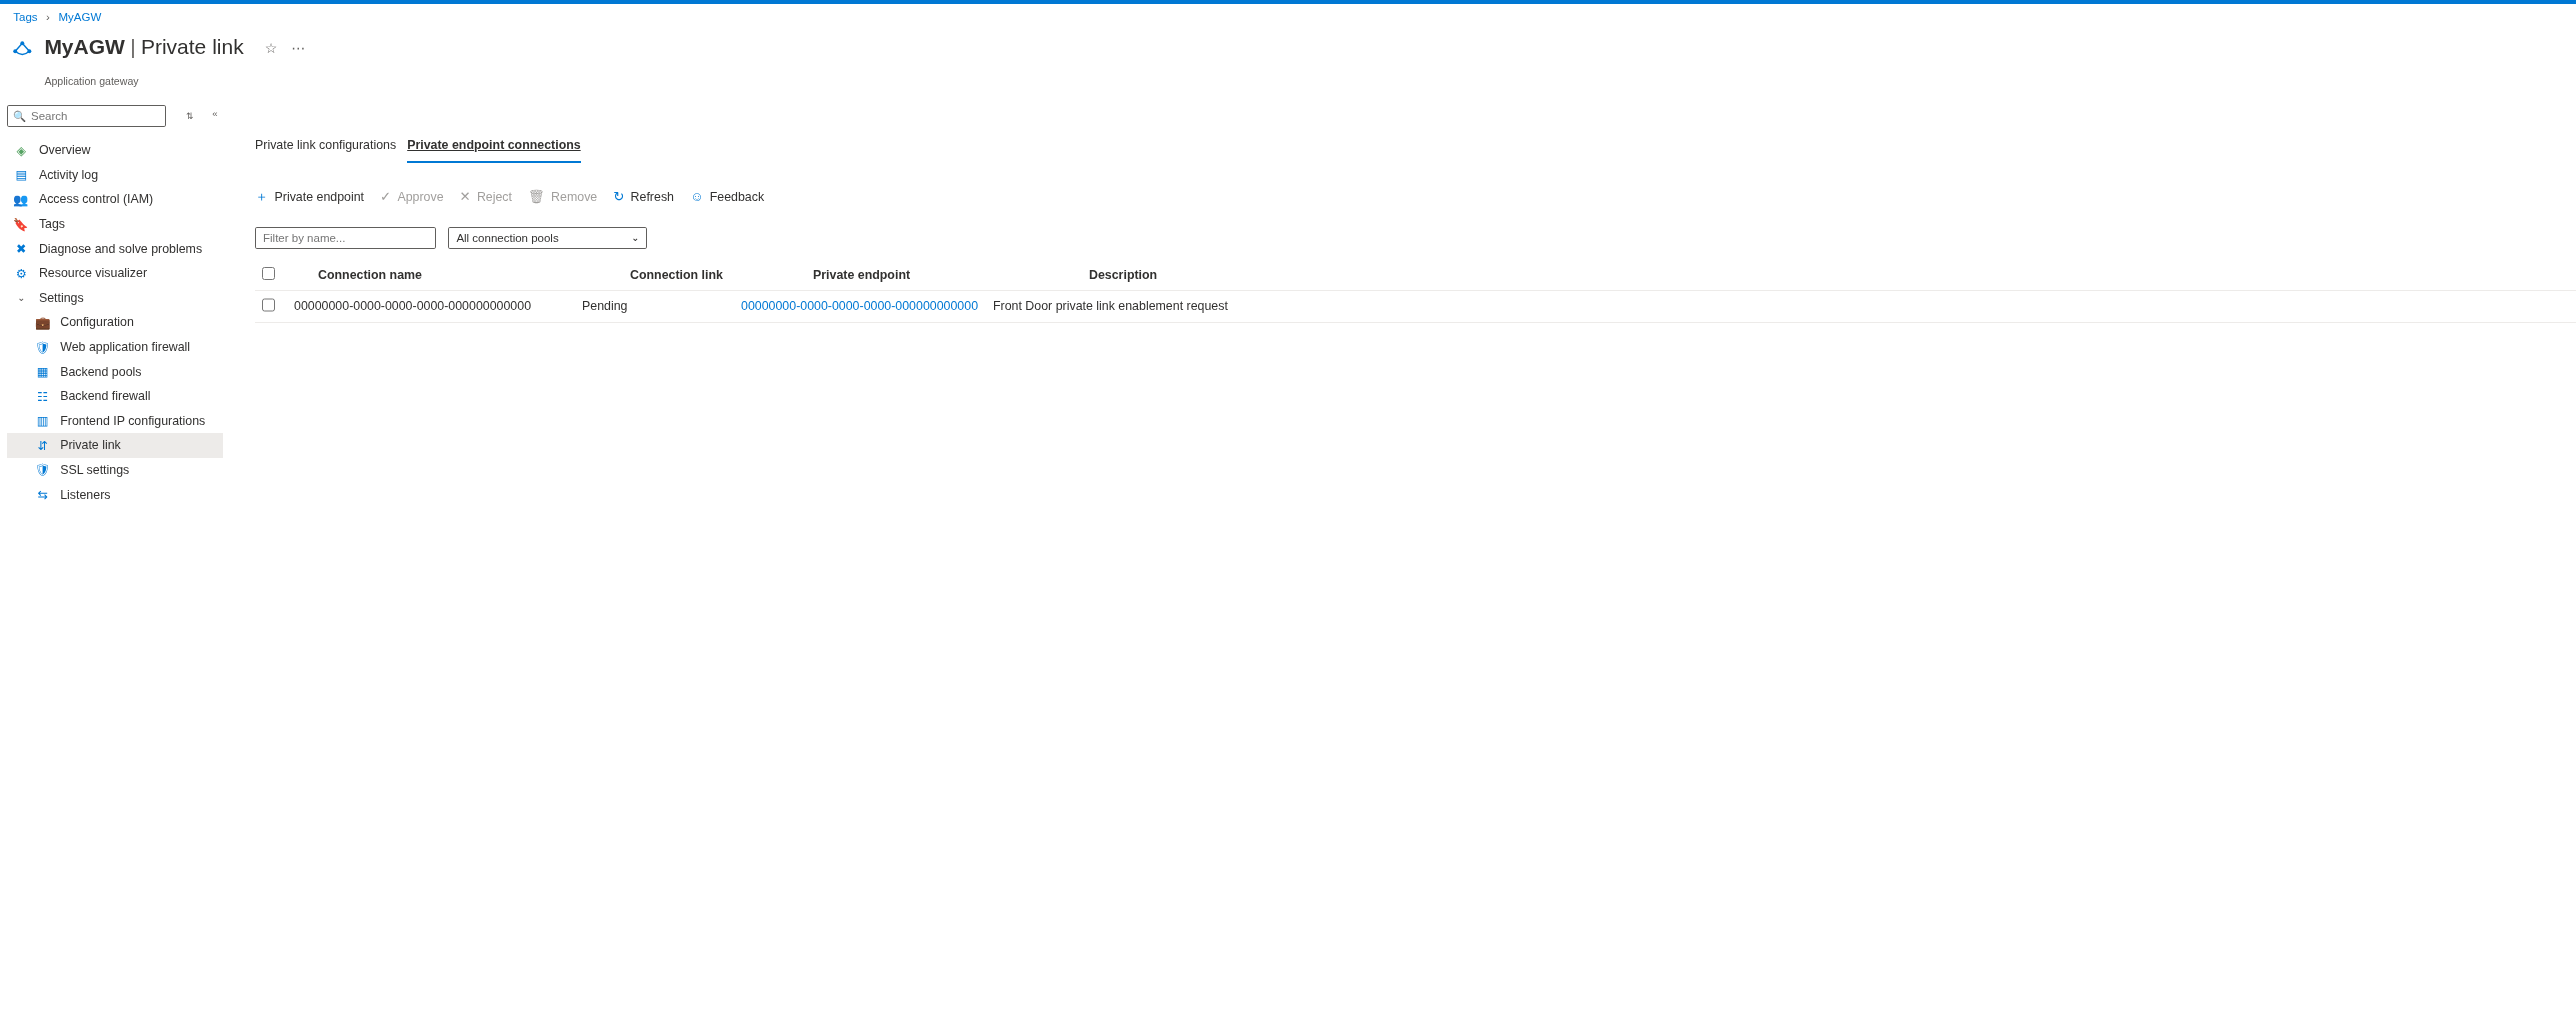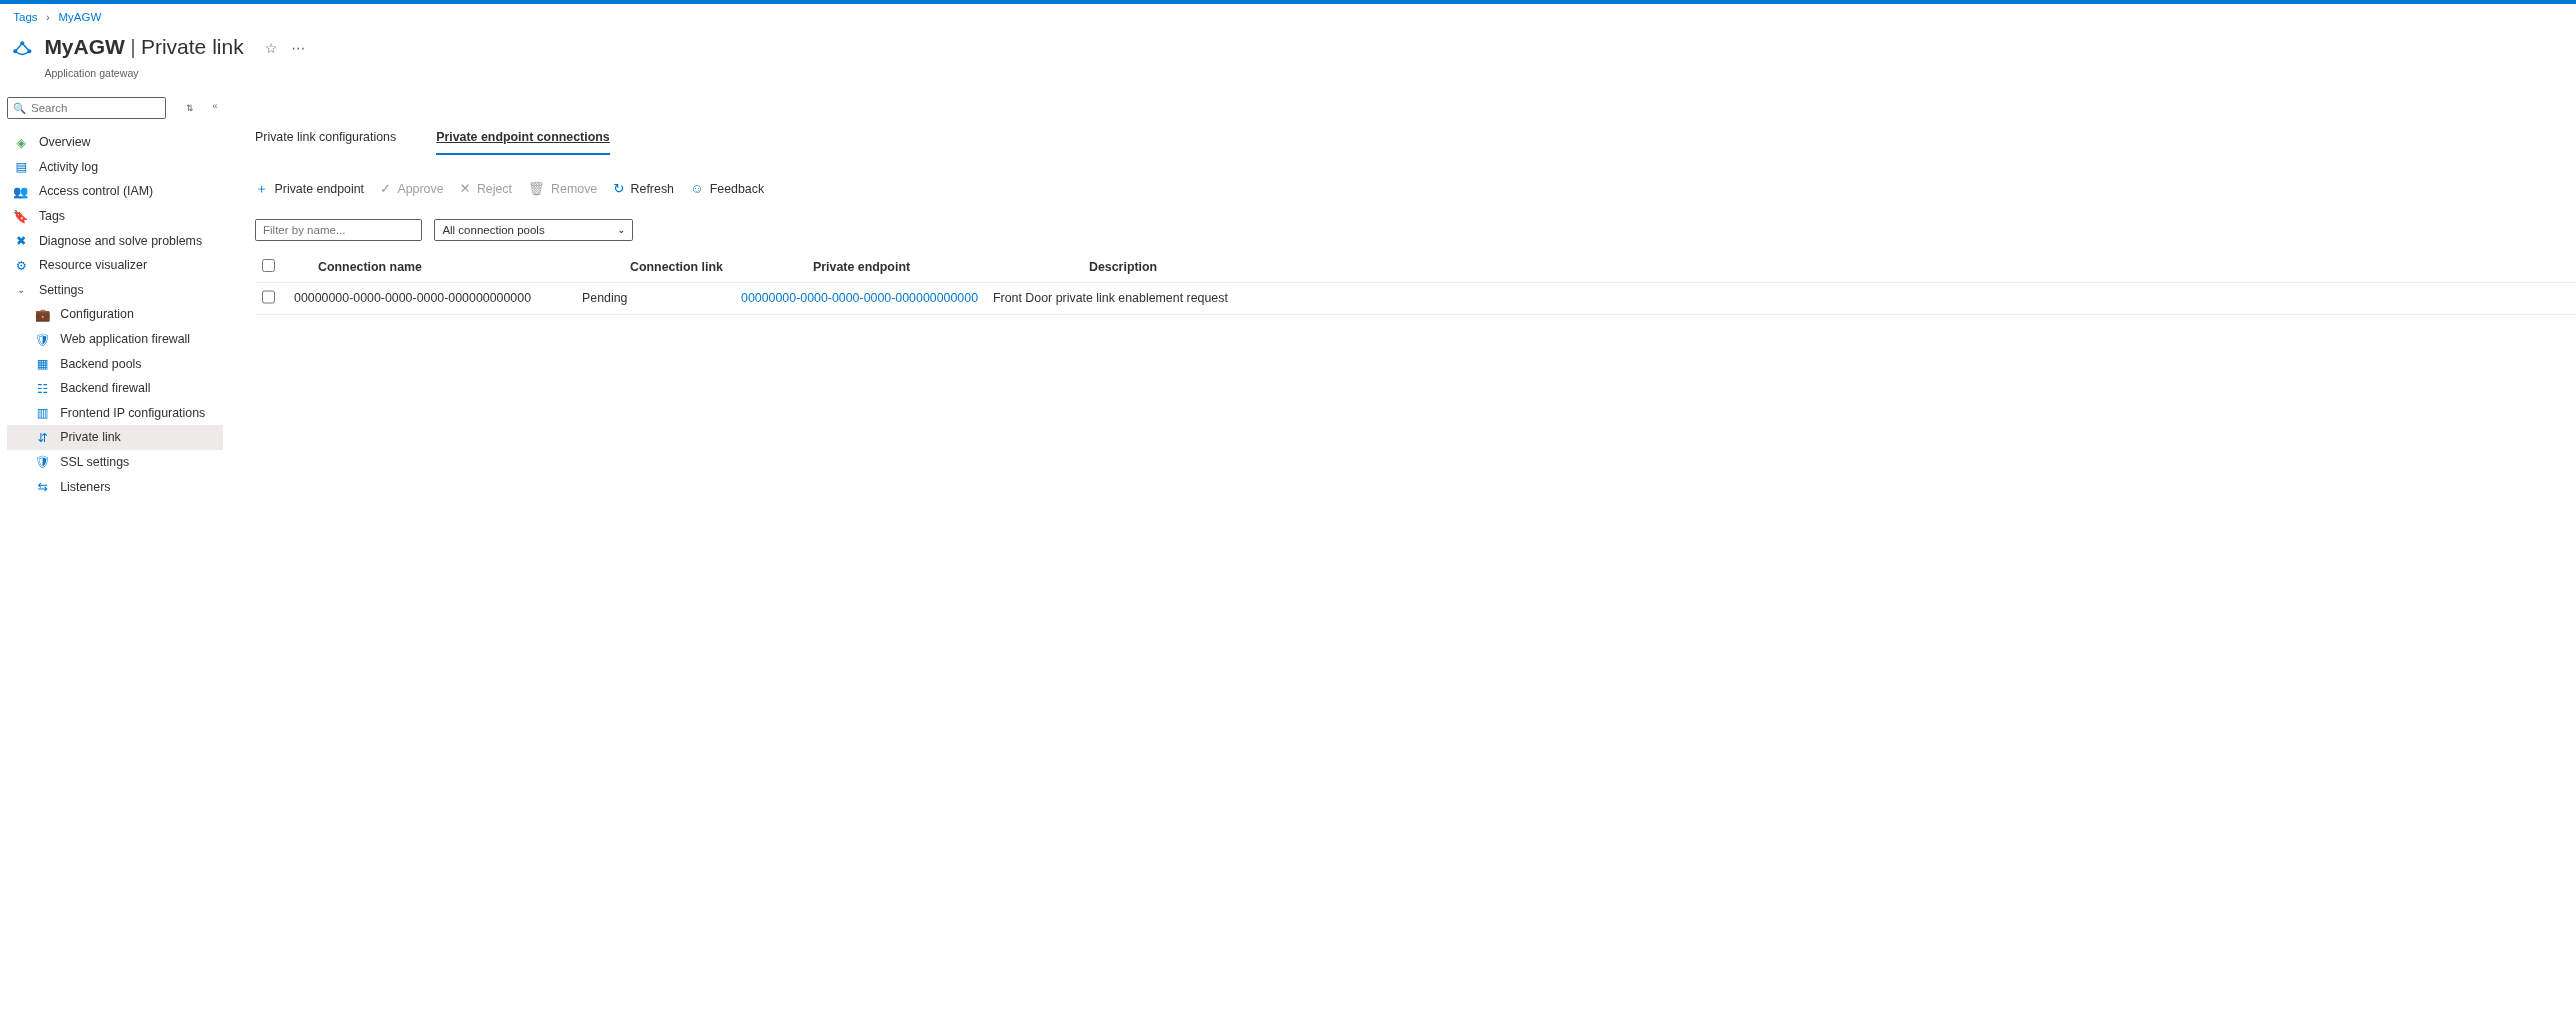--- a/index.html
+++ b/index.html
@@ -11,54 +11,54 @@
   .breadcrumb { padding: 7px 13.3px; font-size: 11.5px; }
   .breadcrumb a { color: #0078d4; }
   .breadcrumb .sep { color: #605e5c; margin: 0 5.3px; }
 
   .header-row { display: flex; align-items: flex-start; padding: 5.3px 8.9px 8.9px 8.9px; }
   .res-icon { margin-right: 8.9px; margin-top: 3.5px; }
   .title-block .title-line { display: flex; align-items: center; }
   .title-block .res-name { font-size: 21px; font-weight: 700; }
   .title-block .divider { font-size: 21px; color: #605e5c; margin: 0 5.3px; font-weight: 400;}
   .title-block .blade-name { font-size: 21px; font-weight: 400; color: #323130; }
-  .title-block .subtitle { font-size: 10.6px; color: #605e5c; margin-top: 8px; }
+  .title-block .subtitle { font-size: 10.6px; color: #605e5c; margin-top: 16px; }
   .title-actions { display: flex; align-items: center; gap: 14px; margin-left: 21px; margin-top: 5.3px; }
   .star, .more { color: #605e5c; font-size: 14px; cursor: pointer; }
 
   .layout { display: flex; }
   .sidebar { width: 230px; flex-shrink: 0; padding: 8.9px 7px; position: relative; }
   .collapse-chevron { position: absolute; right: 12.4px; top: 12.4px; color: #605e5c; font-size: 9.7px; cursor: pointer; }
   .search-wrap { position: relative; margin-bottom: 10.6px; }
   .search-wrap input { width: 159px; padding: 4.4px 19.5px 4.4px 23px; border: 0.9px solid #605e5c; border-radius: 1.8px; font-size: 11.5px; }
   .search-wrap .mag { position: absolute; left: 6.2px; top: 5.3px; color: #605e5c; font-size: 10.6px; }
   .search-wrap .updn { position: absolute; left: 179px; top: 6.2px; color: #605e5c; font-size: 8.9px; }
 
   .nav-item { display: flex; align-items: center; padding: 5.3px 5.3px; cursor: pointer; font-size: 12.4px; color: #323130; border-left: 2.7px solid transparent; }
   .nav-item.active { background: #edebe9; }
   .nav-item .nav-icon { width: 14px; height: 14px; margin-right: 10.6px; display: inline-flex; align-items:center; justify-content:center; font-size:12.4px; }
   .nav-item.section { font-size: 12.4px; color: #323130; padding: 5.3px 5.3px; }
   .nav-item.section .chev { width:14px; margin-right:10.6px; display:inline-flex; align-items:center; justify-content:center; color:#605e5c; font-size:9.7px;}
   .nav-item.sub { padding-left: 26.6px; }
   .nav-item.active .label { font-weight:400; }
 
   .main { flex: 1; padding: 0 0 0 25px; }
-  .tabs { display: flex; gap: 40px; border-bottom: none; margin-top: 35px; }
+  .tabs { display: flex; gap: 11px; border-bottom: none; margin-top: 35px; }
   .tab { padding: 7px 0 8.9px 0; font-size: 12.4px; color: #323130; cursor: pointer; border-bottom: 1.8px solid transparent; }
   .tab.active { font-weight: 600; border-bottom: 2.7px solid #0078d4; text-decoration: underline; }
 
   .toolbar { display: flex; gap: 16px; margin-top: 25px; align-items: center; }
   .tool-btn { display: flex; align-items: center; gap: 6.2px; font-size: 12.4px; cursor: pointer; color:#323130;}
   .tool-btn.disabled { color: #a19f9d; cursor: default; }
   .tool-btn .ticon { font-size: 13.3px; }
   .tool-btn .ticon.blue { color: #0078d4; }
   .tool-btn.disabled .ticon { color: #a19f9d; }
 
   .filters { display: flex; gap: 12.4px; margin-top: 21px; }
-  .text-filter { width: 167px; padding: 4.4px 7px; border:0.9px solid #605e5c; border-radius:1.8px; font-size:11.5px;}
+  .text-filter { width: 181px; padding: 4.4px 7px; border:0.9px solid #605e5c; border-radius:1.8px; font-size:11.5px;}
   .dropdown { width: 199px; padding: 4.4px 7px; border:0.9px solid #605e5c; border-radius:1.8px; font-size:11.5px; display:flex; justify-content:space-between; align-items:center; cursor:pointer;}
   .dropdown .chev { font-size:9.7px; color:#323130;}
 
   .table { margin-top: 10.6px; }
   .trow { display: flex; align-items: center; padding: 7px 0 7px 7px; border-bottom: 0.9px solid #edebe9; font-size: 12.4px;}
   .trow.header { font-weight: 600; border-top: none; border-bottom: 0.9px solid #edebe9; gap: 24px;}
   .cbcell { width: 32px; }
   .cbcell input { width:13.3px; height:13.3px;}
   .c-name { width: 288px; }
   .c-state { width: 159px; }

